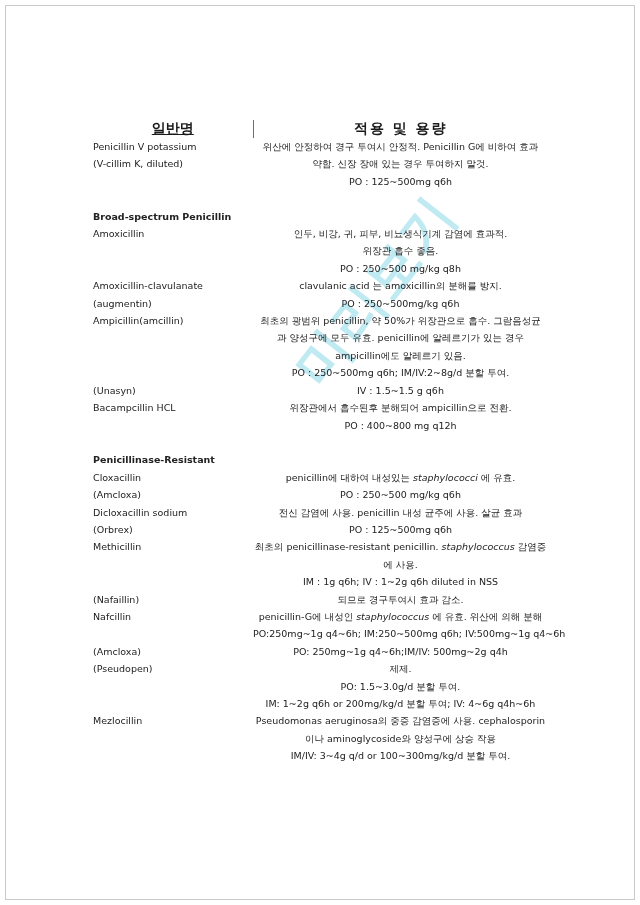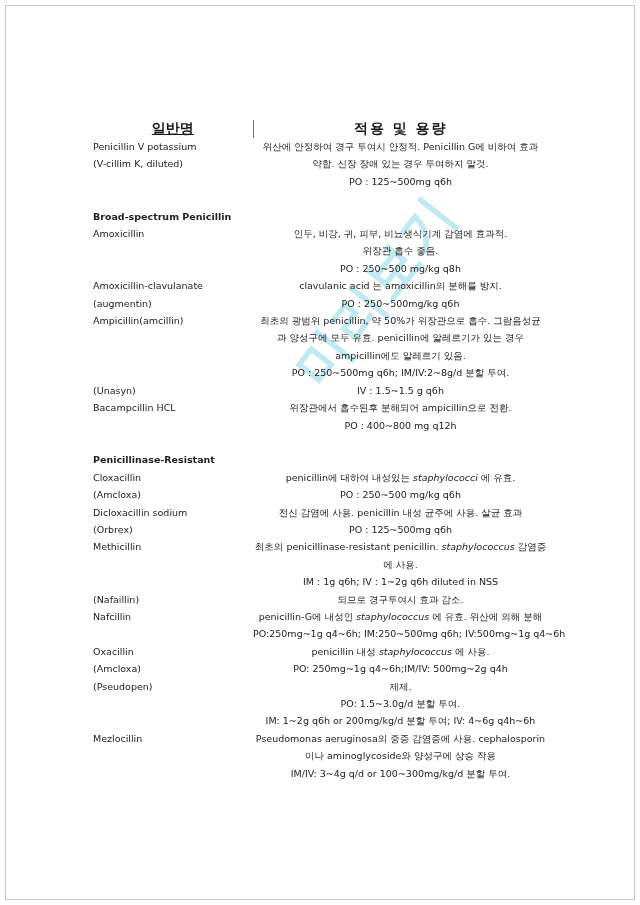--- a/index.html
+++ b/index.html
@@ -243,24 +243,20 @@
           </tr>
           <tr class="body-row">
             <td class="left-cell kr">Nafcillin</td>
             <td class="right-cell kr">penicillin-G에 내성인 <i>staphylococcus</i> 에 유효. 위산에 의해 분해</td>
           </tr>
           <tr class="body-row">
             <td class="left-cell kr">&nbsp;</td>
             <td class="right-cell kr">PO:250mg~1g q4~6h; IM:250~500mg q6h; IV:500mg~1g q4~6h</td>
           </tr>
           <tr class="body-row">
-            <td class="left-cell kr">Oxacillin</td>
-            <td class="right-cell kr">penicillin 내성 <i>staphylococcus</i> 에 사용.</td>
-          </tr>
-          <tr class="body-row">
             <td class="left-cell kr">(Amcloxa)</td>
             <td class="right-cell kr">PO: 250mg~1g q4~6h;IM/IV: 500mg~2g q4h</td>
           </tr>
           <tr class="body-row">
             <td class="left-cell kr">(Pseudopen)</td>
             <td class="right-cell kr">제제.</td>
           </tr>
           <tr class="body-row">
             <td class="left-cell kr">&nbsp;</td>
             <td class="right-cell kr">PO: 1.5~3.0g/d 분할 투여.</td>

